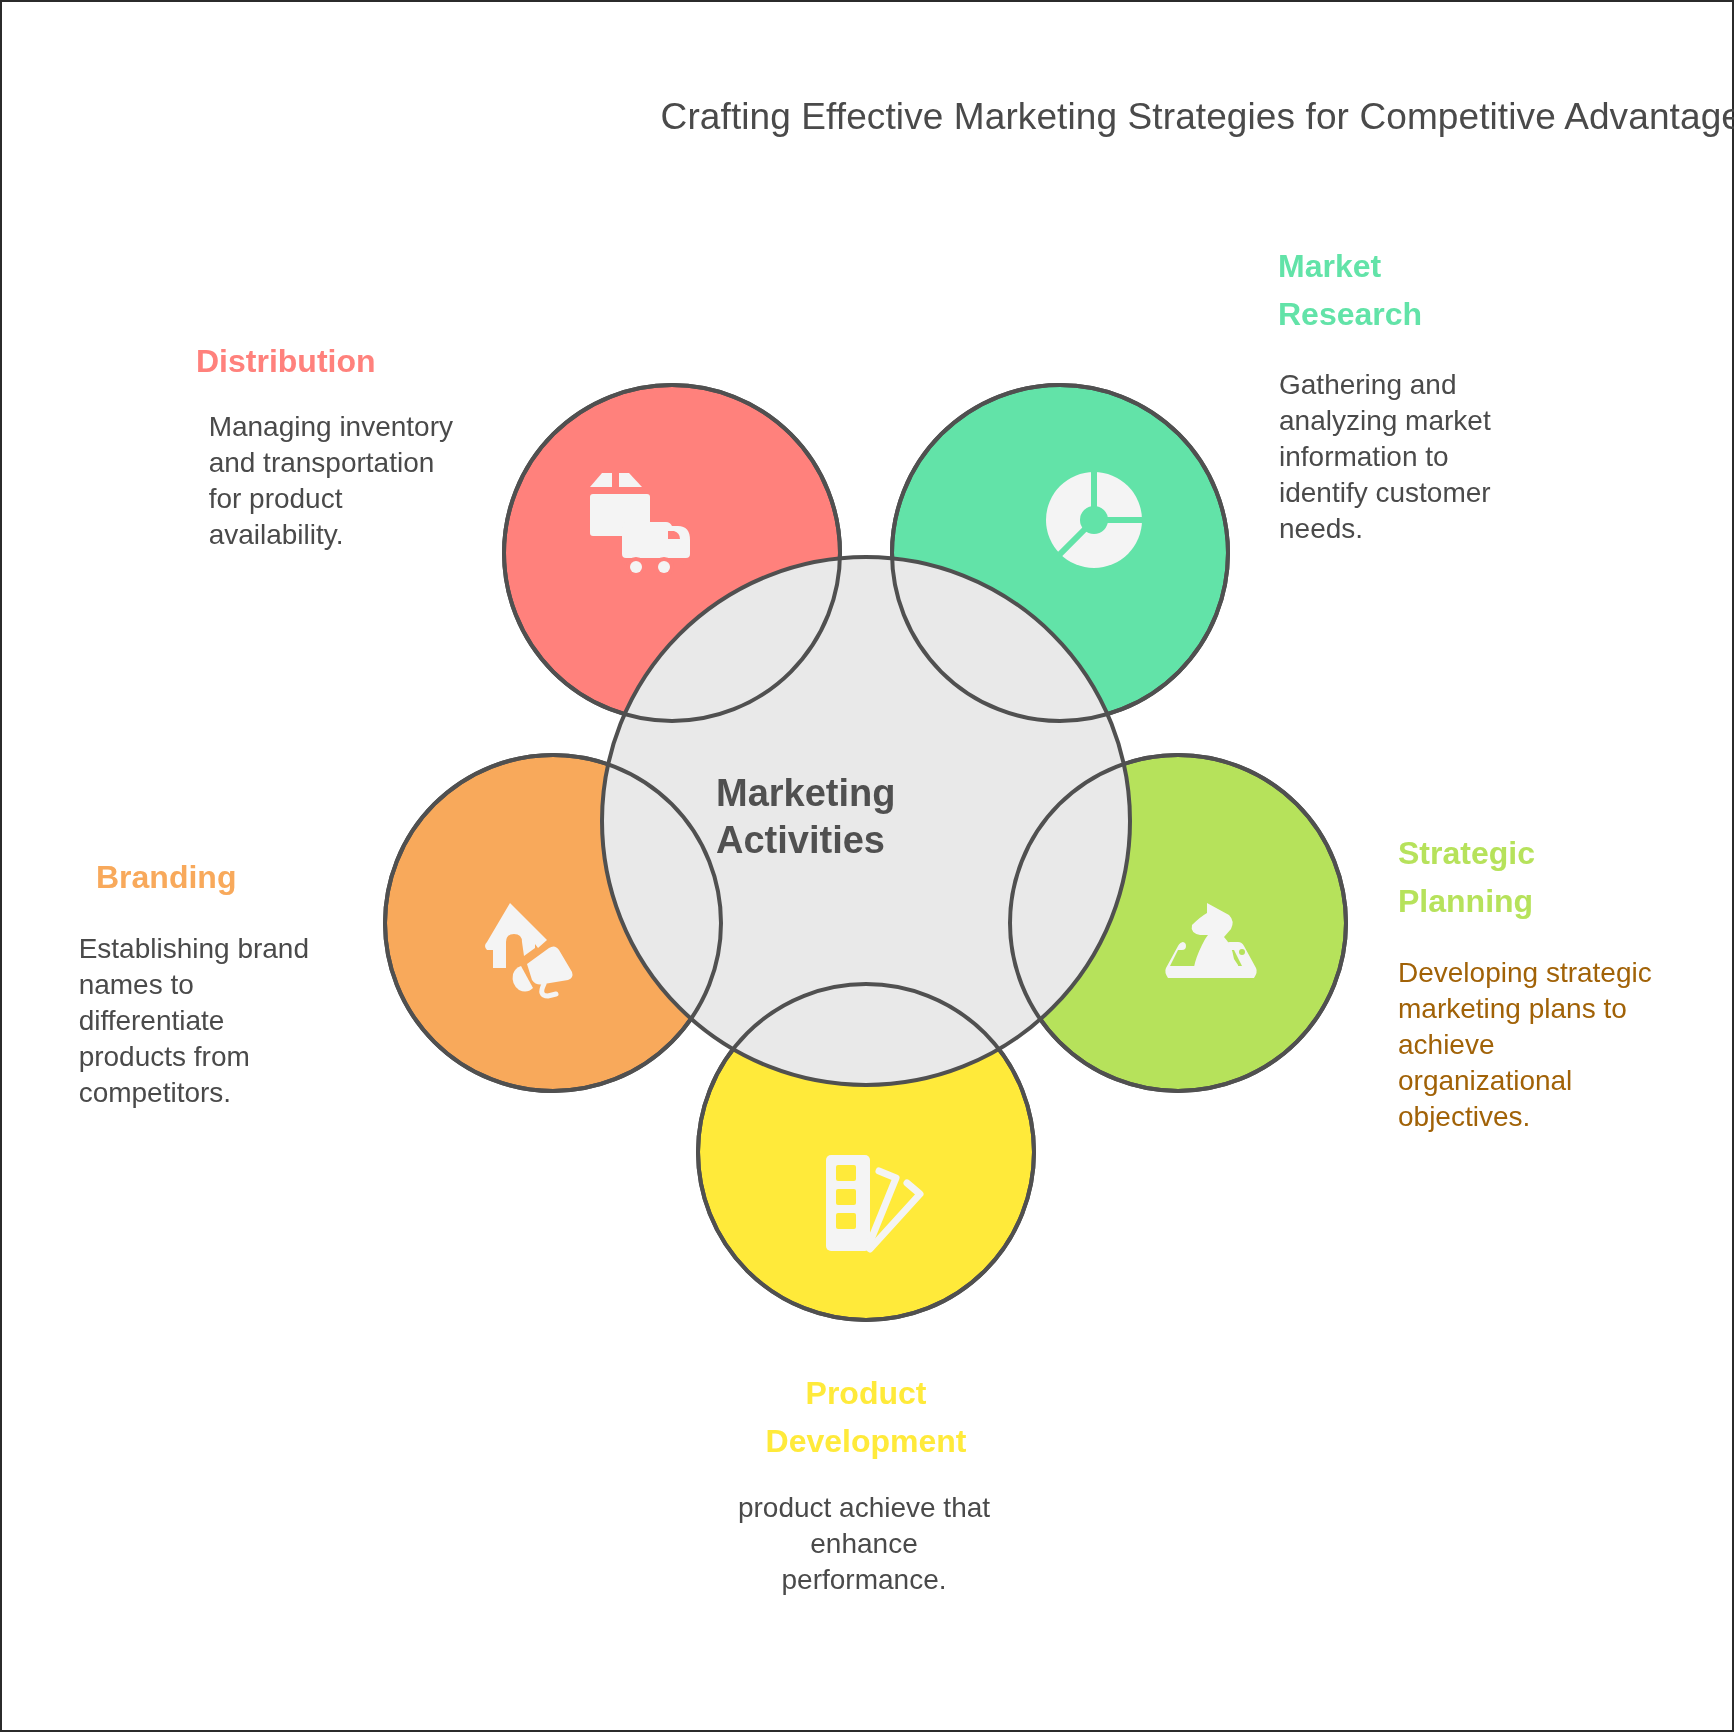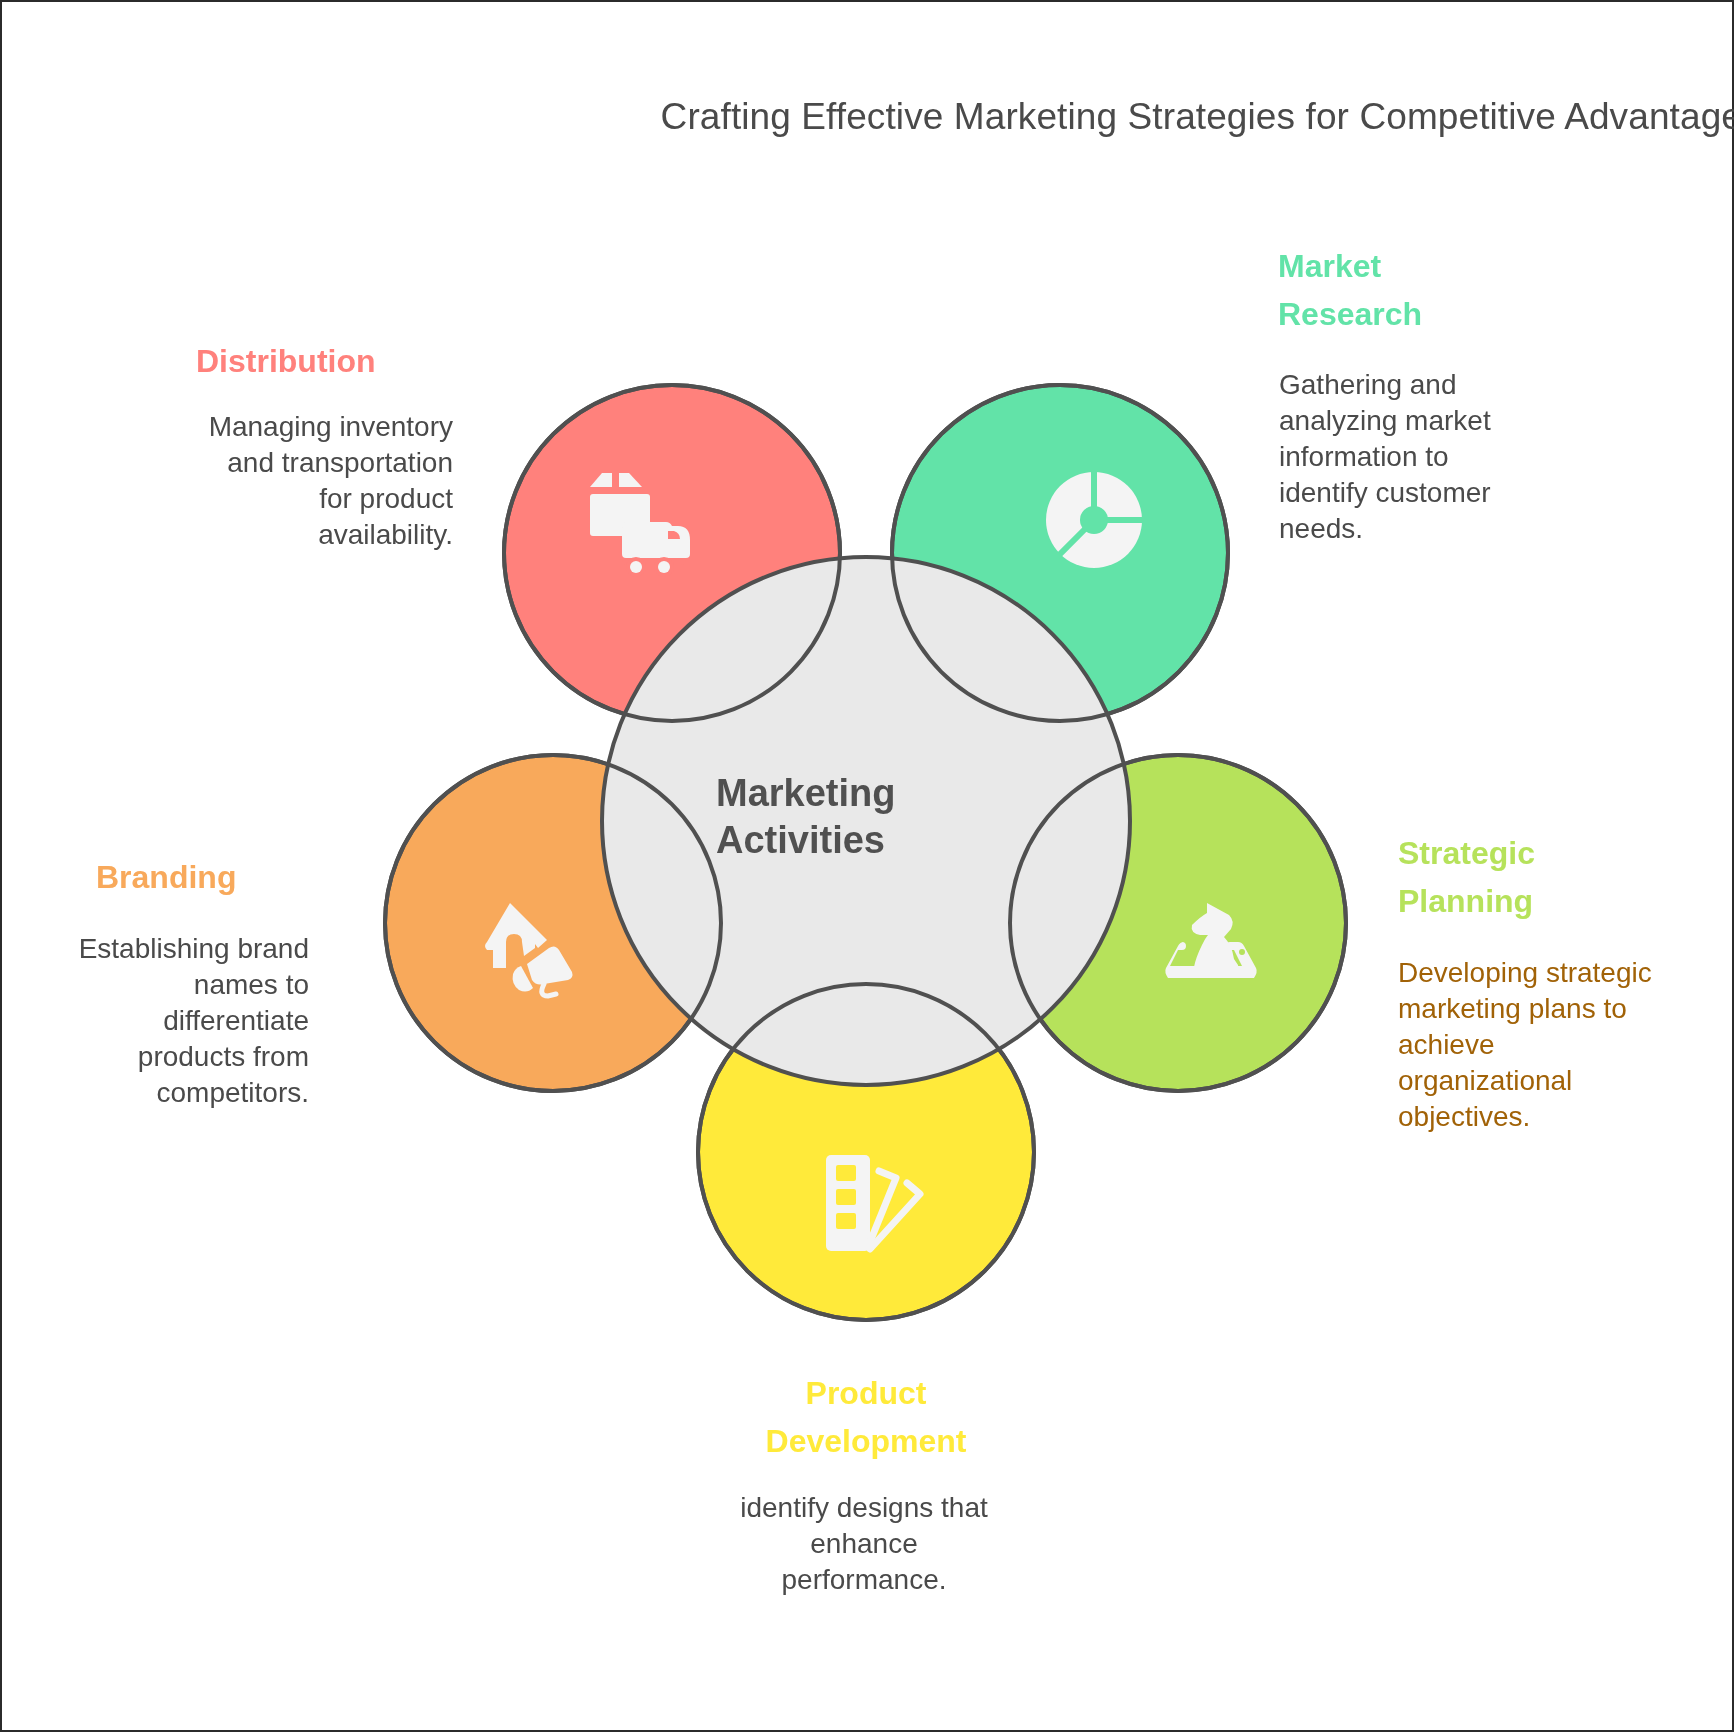--- a/index.html
+++ b/index.html
@@ -4,21 +4,21 @@
 <style>
   html, body { margin: 0; padding: 0; background: #ffffff; }
   body { width: 1734px; height: 1732px; position: relative; overflow: hidden; font-family: "Liberation Sans", sans-serif; }
   .frame { position: absolute; left: 0; top: 0; width: 1730px; height: 1728px; border: 2px solid #2b2b2b; background: #fff; }
   .title { position: absolute; left: 8px; width: 1734px; top: 96px; text-align: right; font-size: 37px; color: #4a4a4a; letter-spacing: 0.1px; }
   svg.diagram { position: absolute; left: 0; top: 0; }
   .center-label { position: absolute; left: 716px; width: 300px; top: 770px; font-weight: bold; font-size: 38px; line-height: 47px; color: #505050; }
   .heading { position: absolute; font-weight: bold; font-size: 32px; line-height: 48px; white-space: nowrap; }
   .desc { position: absolute; font-size: 28px; line-height: 36px; color: #4a4a4a; }
   .desc span { display: block; white-space: nowrap; }
-  .right { text-align: right; }
+  .right { }
   .center { text-align: center; }
 </style>
 </head>
 <body>
 
 <div class="frame"></div>
 
 <div class="title">Crafting Effective Marketing Strategies for Competitive Advantage</div>
 
 <svg class="diagram" width="1734" height="1732" viewBox="0 0 1734 1732">
@@ -118,21 +118,21 @@
   <span>achieve</span>
   <span>organizational</span>
   <span>objectives.</span>
 </div>
 
 <div class="heading center" style="left: 716px; width: 300px; top: 1369px; text-align: center; color: rgb(255, 234, 58);">
   <div>Product</div>
   <div>Development</div>
 </div>
 <div class="desc center" style="left: 686px; width: 356px; top: 1490px; color: rgb(74, 74, 74);">
-  <span>identify designs that</span>
+  <span>product achieve that</span>
   <span>enhance</span>
   <span>performance.</span>
 </div>
 
 <div class="heading" style="left: 76px; top: 853px; color: rgb(248, 169, 91); margin-left: 20px;">
   <span>Branding</span>
 </div>
 <div class="desc right" style="right: 1425px; top: 931px; color: rgb(74, 74, 74);">
   <span>Establishing brand</span>
   <span>names to</span>

